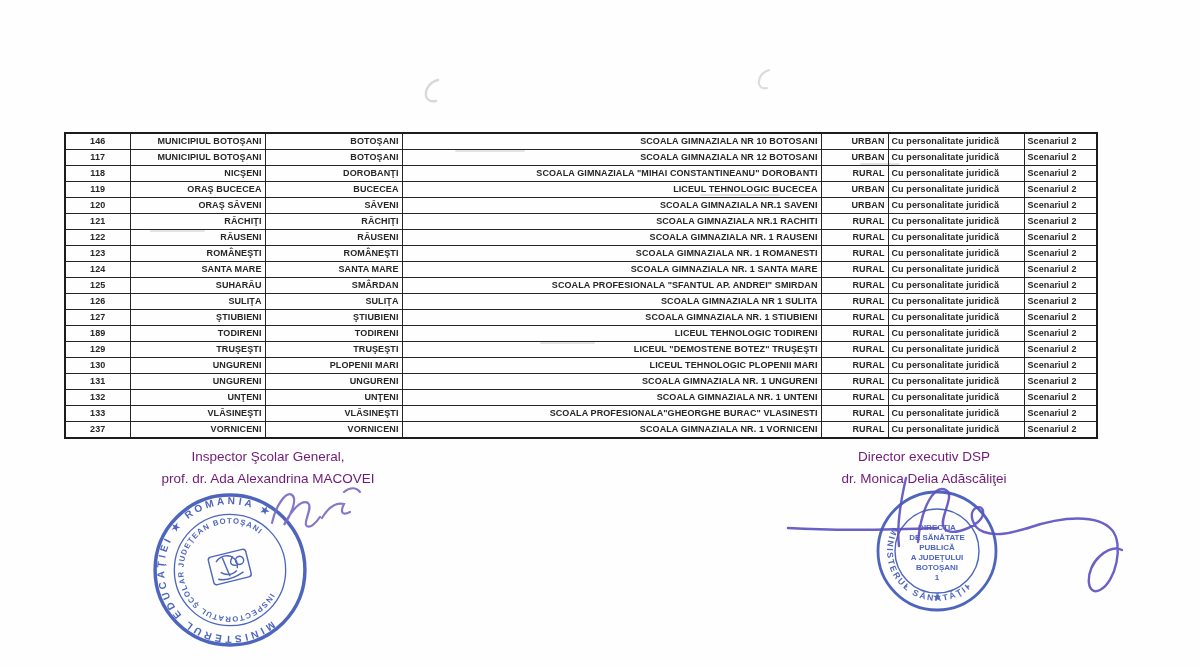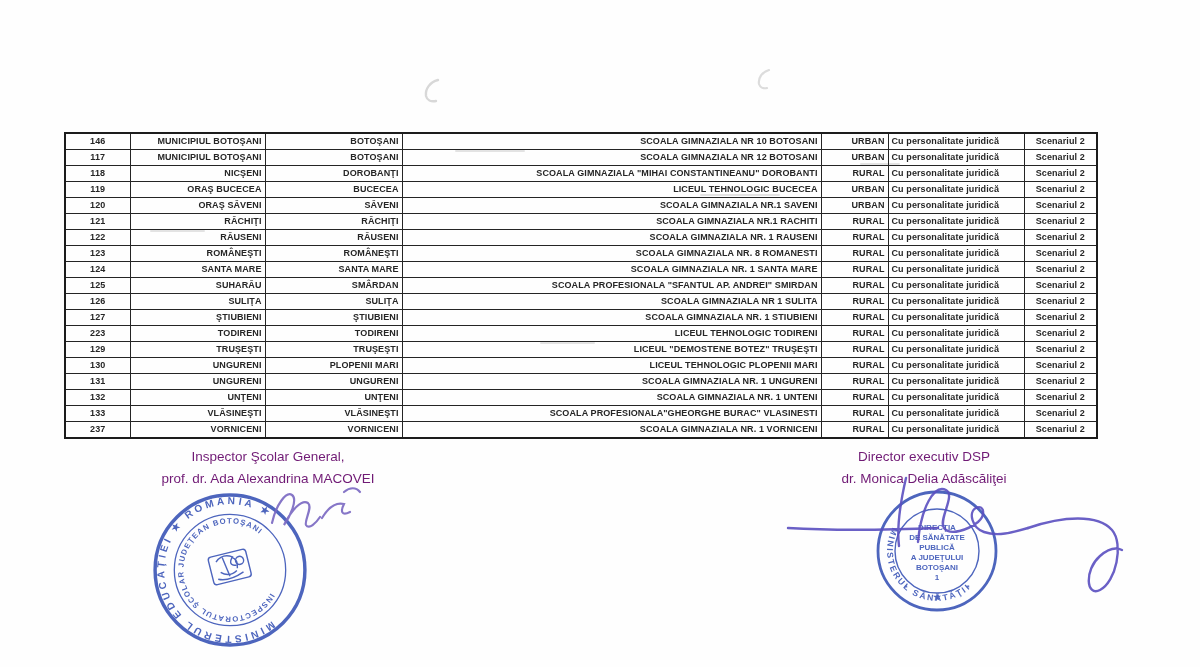--- a/index.html
+++ b/index.html
@@ -20,21 +20,21 @@
     border:1.4px solid #242424;
     height:15px;padding:0 3px;
     font-size:9px;font-weight:700;color:#262626;
     letter-spacing:.1px;white-space:nowrap;overflow:hidden;
     line-height:15px;vertical-align:middle;
   }
   td.c-nr{text-align:center;}
   td.c-uat,td.c-locality,td.c-school{text-align:right;padding-left:5px;}
   td.c-environment{text-align:right;}
   td.c-legal_status{text-align:left;padding-left:8px;margin-top:13px;}
-  td.c-scenario{text-align:center;}
+  td.c-scenario{text-align:left;}
 
   
   .sig-block{position:absolute;text-align:center;color:#701a75;
     font-size:13.5px;line-height:22px;font-weight:400;}
   .sig-left{left:128px;top:446px;width:280px;}
   .sig-right{left:798px;top:446px;width:252px;}
 
   
   .stamp{position:absolute;}
   .stamp-education{left:148px;top:490px;width:164px;height:160px;}
@@ -131,21 +131,21 @@
           <td class="c-locality">RĂUSENI</td>
           <td class="c-school">SCOALA GIMNAZIALA NR. 1 RAUSENI</td>
           <td class="c-environment">RURAL</td>
           <td class="c-legal_status">Cu personalitate juridică</td>
           <td class="c-scenario">Scenariul 2</td>
         </tr>
         <tr>
           <td class="c-nr">123</td>
           <td class="c-uat">ROMÂNEŞTI</td>
           <td class="c-locality">ROMÂNEŞTI</td>
-          <td class="c-school">SCOALA GIMNAZIALA NR. 8 ROMANESTI</td>
+          <td class="c-school">SCOALA GIMNAZIALA NR. 1 ROMANESTI</td>
           <td class="c-environment">RURAL</td>
           <td class="c-legal_status">Cu personalitate juridică</td>
           <td class="c-scenario">Scenariul 2</td>
         </tr>
         <tr>
           <td class="c-nr">124</td>
           <td class="c-uat">SANTA MARE</td>
           <td class="c-locality">SANTA MARE</td>
           <td class="c-school">SCOALA GIMNAZIALA NR. 1 SANTA MARE</td>
           <td class="c-environment">RURAL</td>
@@ -173,21 +173,21 @@
         <tr>
           <td class="c-nr">127</td>
           <td class="c-uat">ŞTIUBIENI</td>
           <td class="c-locality">ŞTIUBIENI</td>
           <td class="c-school">SCOALA GIMNAZIALA NR. 1 STIUBIENI</td>
           <td class="c-environment">RURAL</td>
           <td class="c-legal_status">Cu personalitate juridică</td>
           <td class="c-scenario">Scenariul 2</td>
         </tr>
         <tr>
-          <td class="c-nr">223</td>
+          <td class="c-nr">189</td>
           <td class="c-uat">TODIRENI</td>
           <td class="c-locality">TODIRENI</td>
           <td class="c-school">LICEUL TEHNOLOGIC TODIRENI</td>
           <td class="c-environment">RURAL</td>
           <td class="c-legal_status">Cu personalitate juridică</td>
           <td class="c-scenario">Scenariul 2</td>
         </tr>
         <tr>
           <td class="c-nr">129</td>
           <td class="c-uat">TRUŞEŞTI</td>

